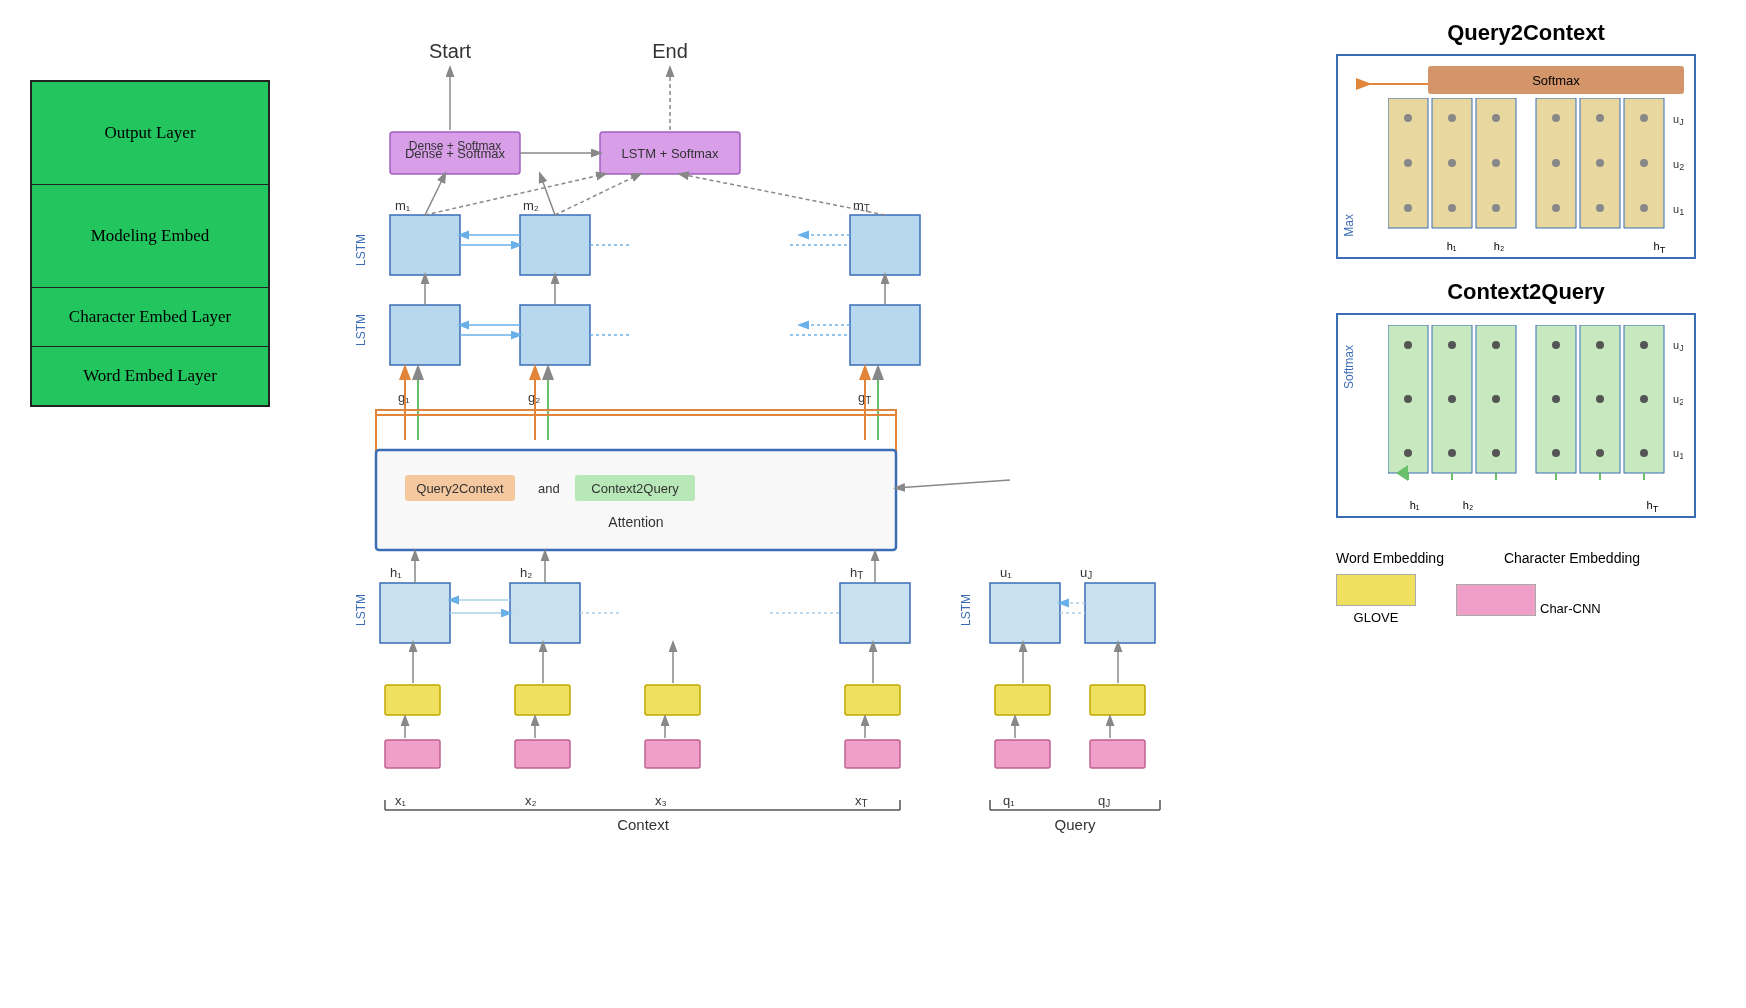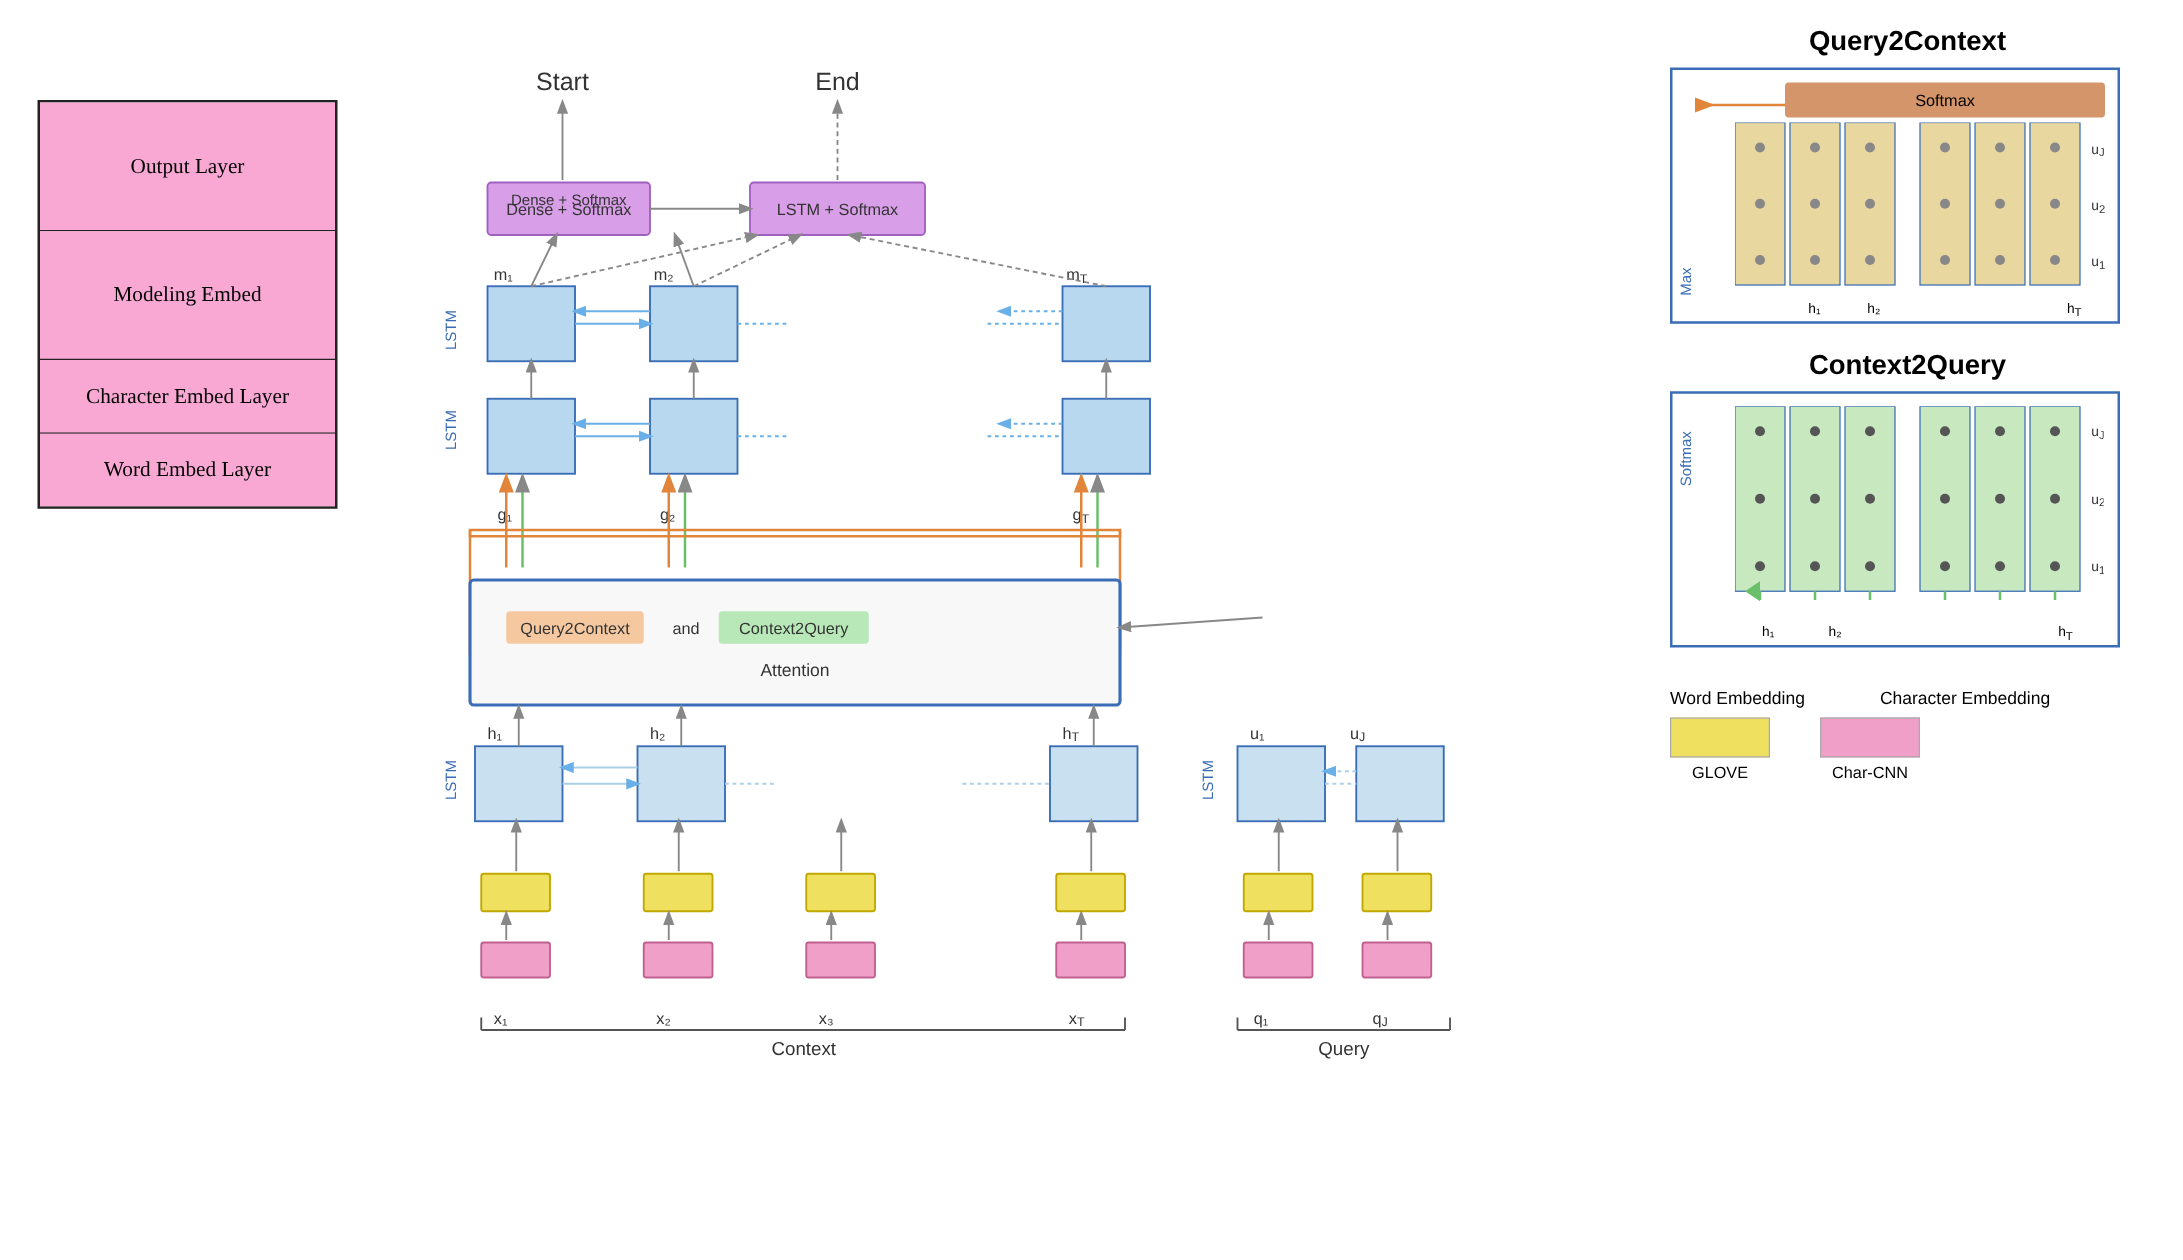--- a/index.html
+++ b/index.html
@@ -20,32 +20,32 @@
       width: 240px;
       border: 2px solid #222;
       display: flex;
       flex-direction: column;
     }
     .left-panel-item {
       padding: 18px 10px;
       text-align: center;
       font-size: 17px;
       border-bottom: 1.5px solid #222;
-      background: #f9a8d4;
+      background: #22c55e;
       line-height: 1.3;
     }
     .left-panel-item:last-child { border-bottom: none; }
     .left-panel-item.tall { padding: 40px 10px; }
     .left-panel-item.attn { padding: 35px 10px; }
 
     
     .main-diagram {
       position: absolute;
       left: 290px;
-      top: 34px;
+      top: 20px;
       width: 880px;
       height: 970px;
     }
 
     
     .diagram-svg {
       position: absolute;
       left: 0; top: 0;
       width: 880px;
       height: 970px;
@@ -388,20 +388,20 @@
   <div style="margin-top:32px;">
     <div style="display:flex;gap:60px;font-size:14px;font-family:Arial;margin-bottom:8px;">
       <span>Word Embedding</span>
       <span>Character Embedding</span>
     </div>
     <div style="display:flex;align-items:center;">
       <div style="display:flex;flex-direction:column;align-items:center;gap:4px;">
         <div style="width:80px;height:32px;background:#f0e060;border:1.5px solid #aaa;"></div>
         <span style="font-size:13px;font-family:Arial;">GLOVE</span>
       </div>
-      <div style="display:flex;flex-direction:column;align-items:center;gap:4px;margin-left:40px;">
+      <div style="display:flex;flex-direction:row;align-items:flex-end;gap:4px;margin-left:40px;">
         <div style="width:80px;height:32px;background:#f0a0c8;border:1.5px solid #aaa;"></div>
         <span style="font-size:13px;font-family:Arial;">Char-CNN</span>
       </div>
     </div>
   </div>
 
 </div>
 
 </body></html>

